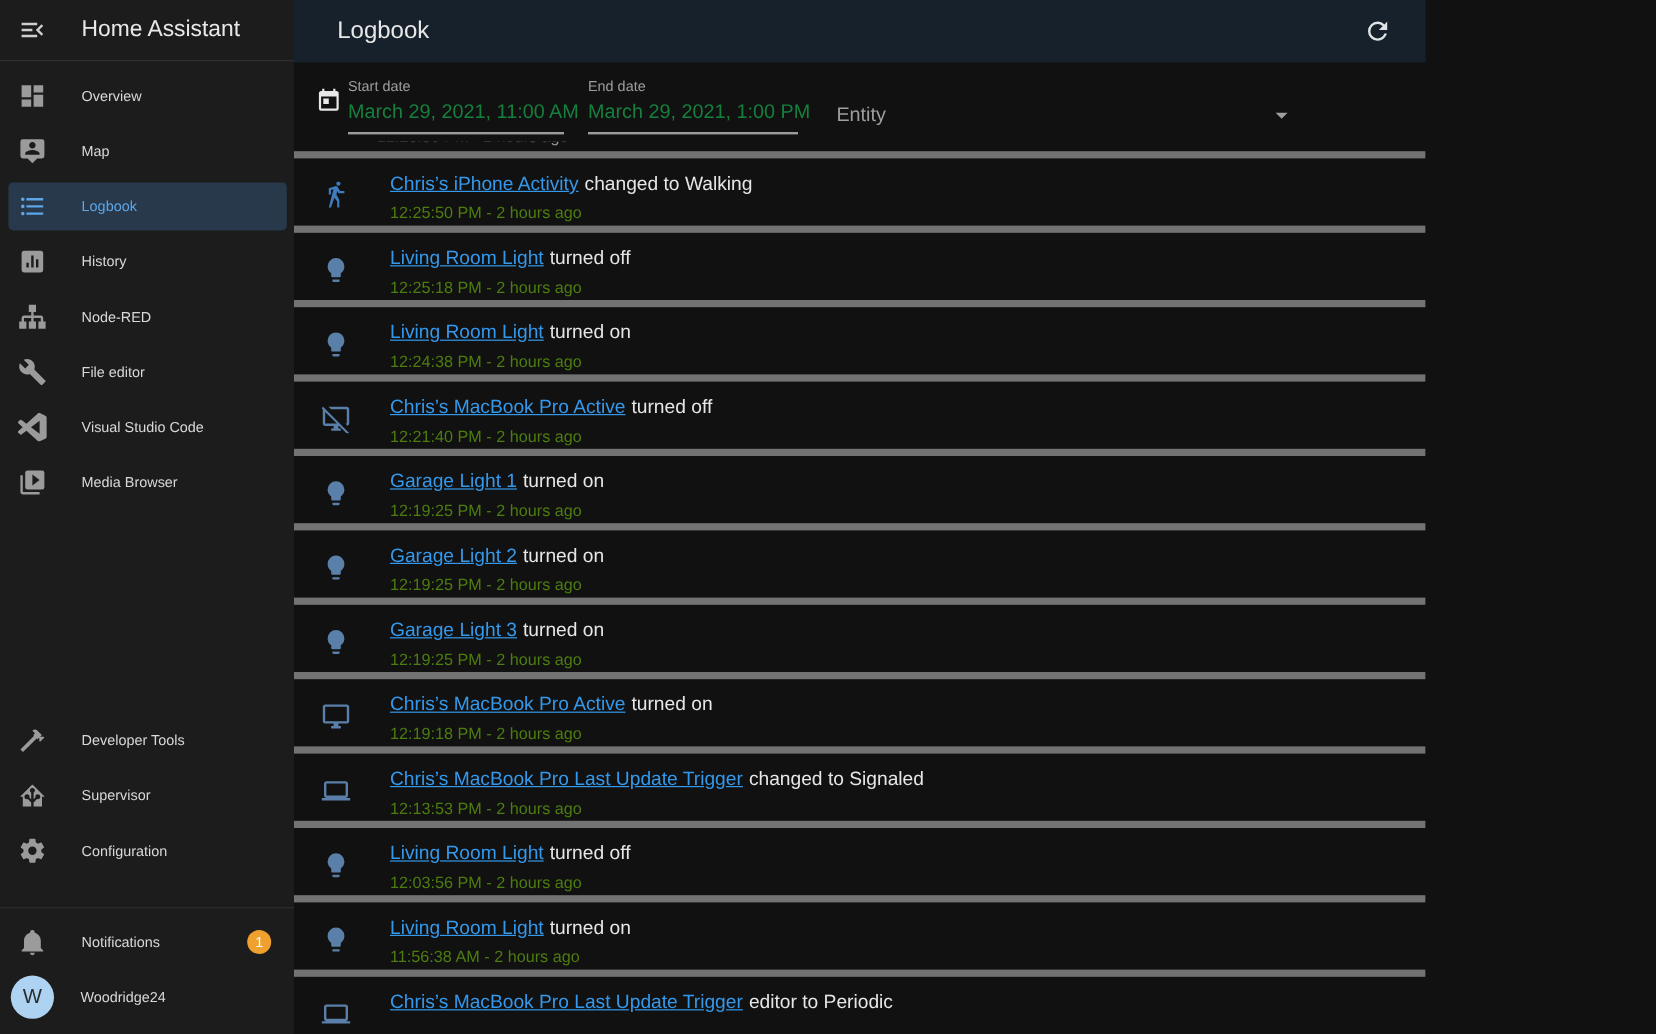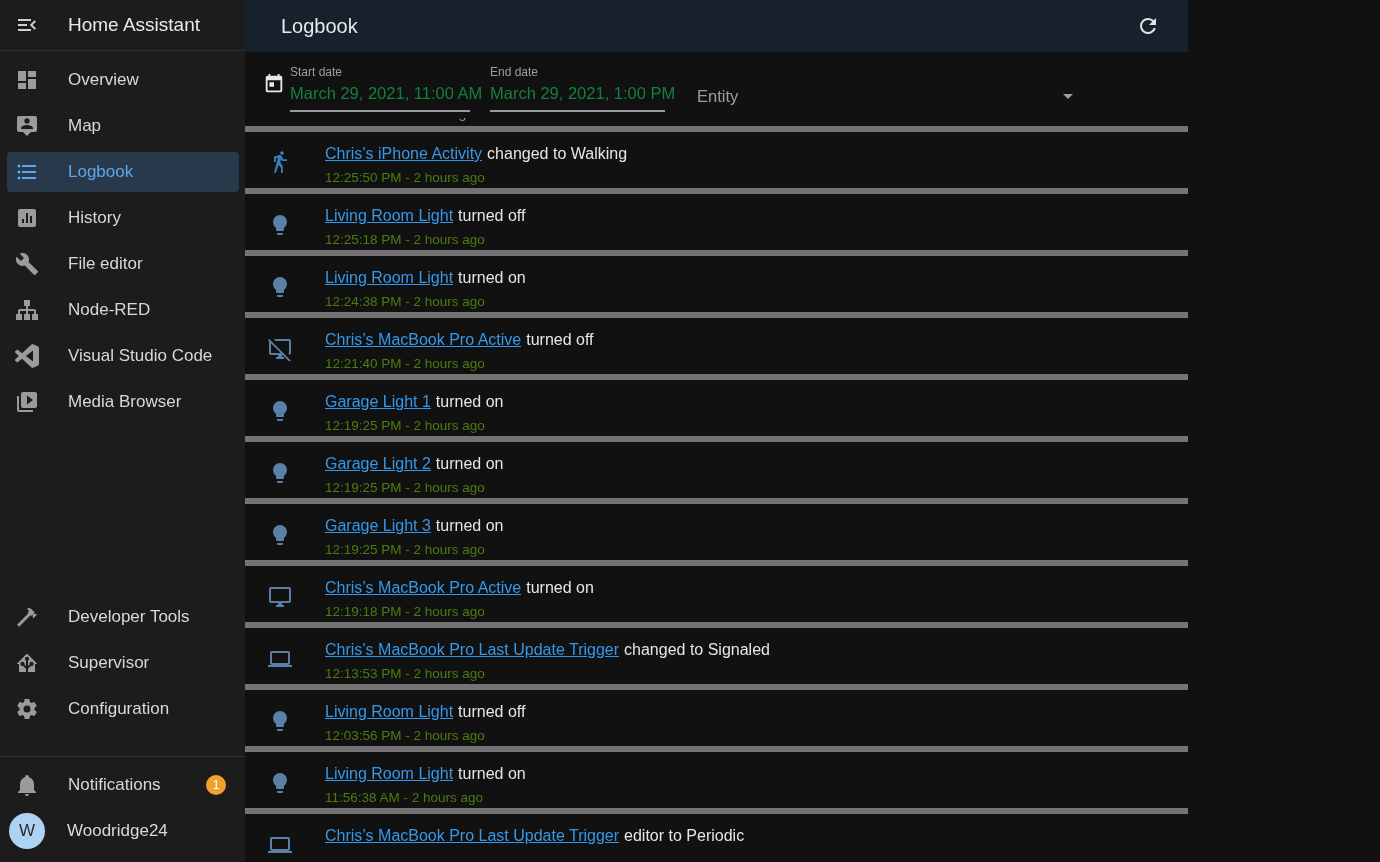--- a/index.html
+++ b/index.html
@@ -13,21 +13,21 @@
   .app { display:flex; width:1188px; height:862px; }
 
   
   .sidebar { width:245px; flex-shrink:0; background:#1c1c1c; display:flex; flex-direction:column; }
   .sb-header { height:51px; border-bottom:1px solid #2f2f2f; display:flex; align-items:center; padding-left:15px; flex-shrink:0; }
   .menu-btn { width:24px; height:24px; color:#cfcfcf; cursor:pointer; flex-shrink:0; }
   .sb-title { color:#e8e8e8; font-size:19px; font-weight:500; margin-left:29px; white-space:nowrap; }
   .sb-nav { padding-top:9px; }
   .sb-item { height:40px; margin:0 6px 6px 7px; border-radius:4px; display:flex; align-items:center; cursor:pointer; }
   .sb-item .ic { width:24px; height:24px; margin-left:8px; color:#9b9b9b; flex-shrink:0; }
-  .sb-label { margin-left:29px; font-size:17px; font-weight:500; color:#d8d8d8; white-space:nowrap; }
+  .sb-label { margin-left:29px; font-size:12px; font-weight:500; color:#d8d8d8; white-space:nowrap; }
   .sb-item.selected { background:#27394b; }
   .sb-item.selected .ic { color:#5ea6e8; }
   .sb-item.selected .sb-label { color:#5ea6e8; }
   .sb-spacer { height:169px; }
   .sb-divider { height:1px; background:#2f2f2f; margin:21px 0 8px 0; }
   .badge { margin-left:auto; margin-right:13px; min-width:20px; height:20px; border-radius:10px;
            background:#f0a02e; color:#ffffff; font-size:12px; font-weight:500;
            display:flex; align-items:center; justify-content:center; padding:0 5px; }
   .avatar { width:36px; height:36px; border-radius:50%; background:#aed3f2; color:#2b2b2b;
             font-size:17px; font-weight:500; display:flex; align-items:center; justify-content:center;
@@ -168,29 +168,29 @@
         <span class="sb-label">Logbook</span>
       </div>
       <div class="sb-item">
         <svg class="ic">
             <use href="#i-chart-box"></use>
           </svg>
         <span class="sb-label">History</span>
       </div>
       <div class="sb-item">
         <svg class="ic">
+            <use href="#i-sitemap"></use>
+          </svg>
+        <span class="sb-label">Node-RED</span>
+      </div>
+      <div class="sb-item">
+        <svg class="ic">
             <use href="#i-wrench"></use>
           </svg>
         <span class="sb-label">File editor</span>
-      </div>
-      <div class="sb-item">
-        <svg class="ic">
-            <use href="#i-sitemap"></use>
-          </svg>
-        <span class="sb-label">Node-RED</span>
       </div>
       <div class="sb-item">
         <svg class="ic">
             <use href="#i-vscode"></use>
           </svg>
         <span class="sb-label">Visual Studio Code</span>
       </div>
       <div class="sb-item">
         <svg class="ic">
             <use href="#i-play-box-multiple"></use>

